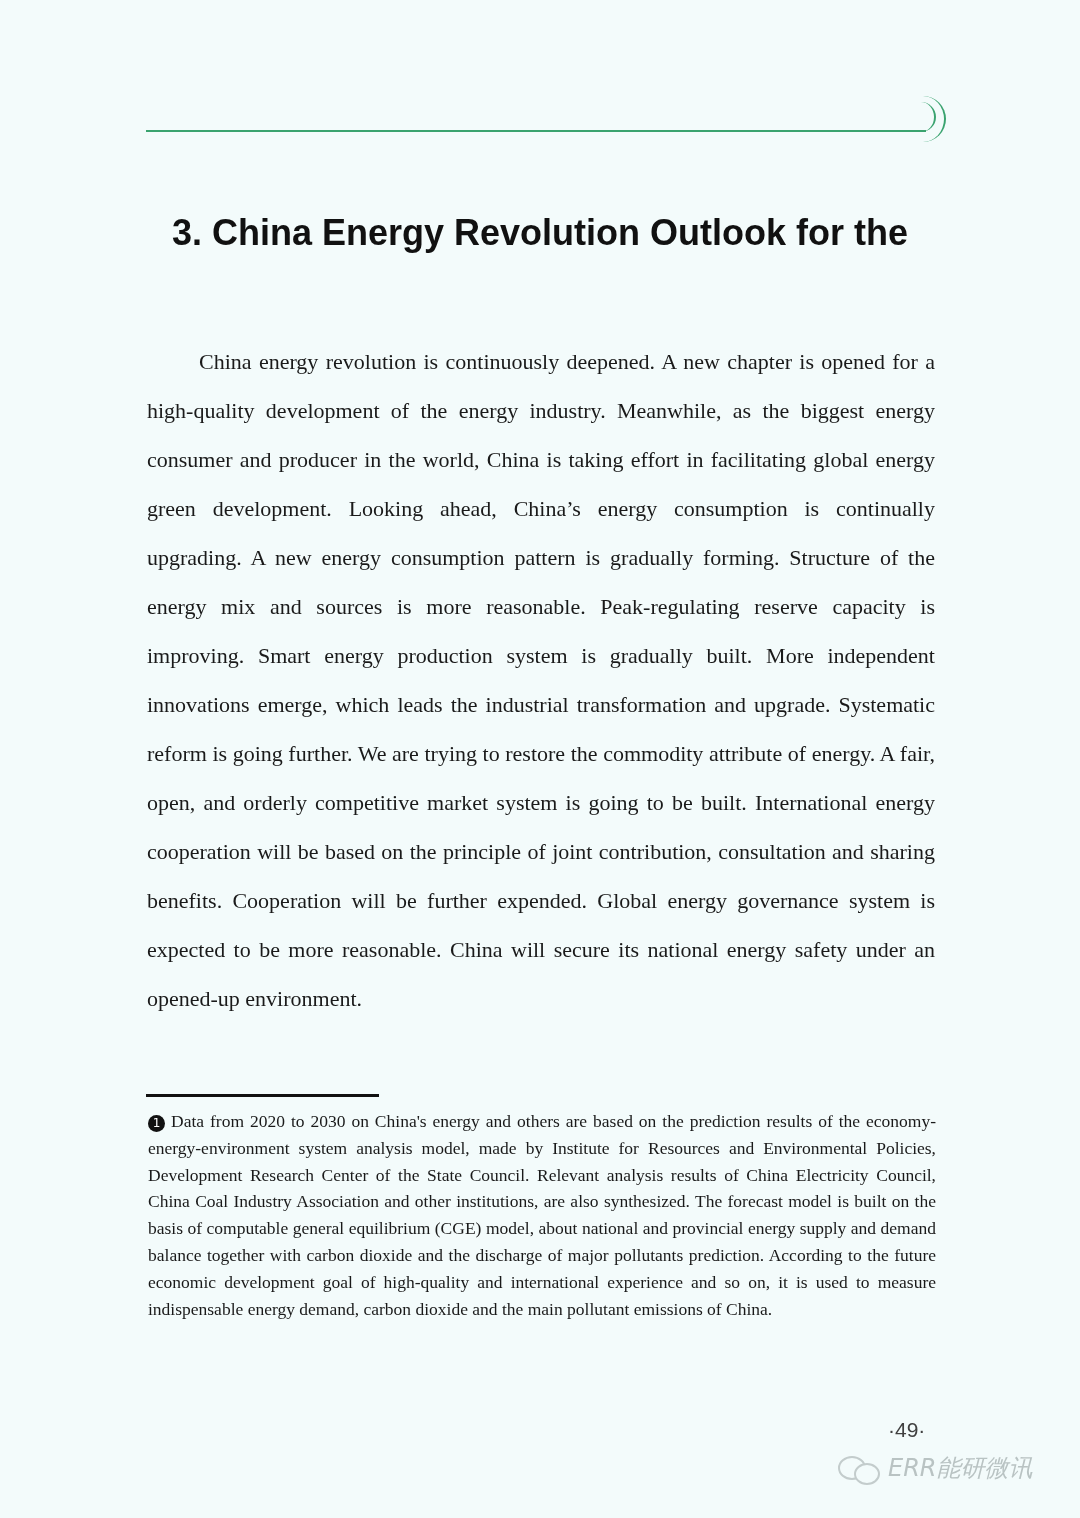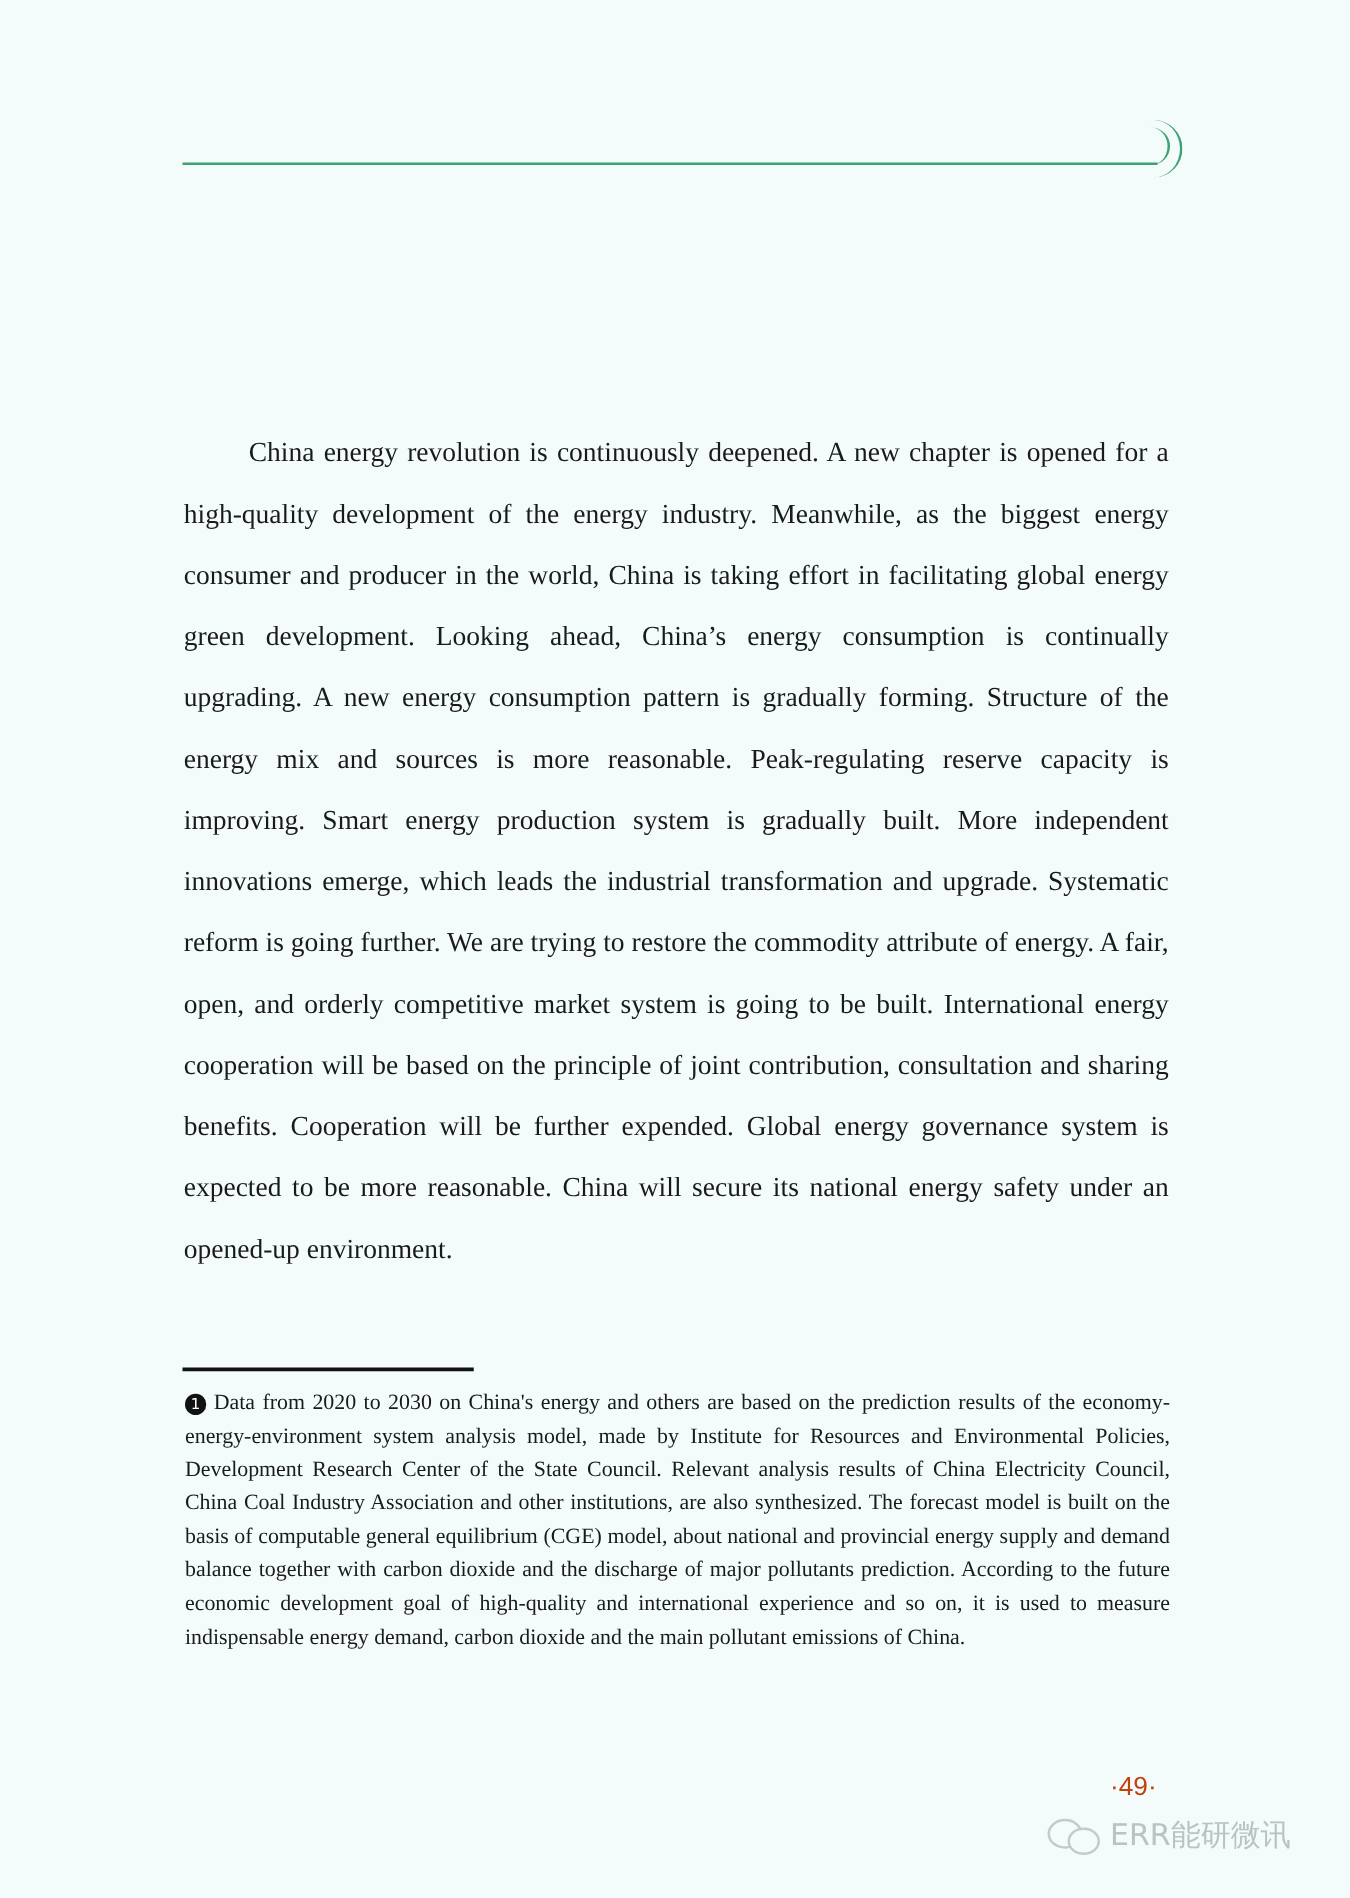--- a/index.html
+++ b/index.html
@@ -53,42 +53,43 @@
     position: absolute; left: 146px; top: 1106px; width: 788px;
     font-size: 17.5px; line-height: 26.8px; text-align: justify; margin: 2px;
   }
   .fn-mark-sm {
     display: inline-block; width: 17px; height: 17px; border-radius: 50%;
     background: #111; color: #fff; font-size: 12px; line-height: 17px;
     text-align: center; font-family: "DejaVu Sans", sans-serif; margin-right: 6px;
   }
   .page-number {
     position: absolute; left: 888px; top: 1418px;
-    font-family: "Liberation Sans", sans-serif; font-size: 21px; color: #c2410c;
+    font-family: "Liberation Sans", sans-serif; font-size: 21px; color: #404040;
   }
   .watermark {
     position: absolute; left: 838px; top: 1452px;
     font-family: "DejaVu Sans", sans-serif; font-size: 24px; color: #b9c3c3;
-    display: flex; align-items: center; gap: 6px;
+    display: flex; align-items: flex-end; gap: 6px; font-style: italic;
   }
   .wechat-icon { position: relative; width: 44px; height: 30px; }
   .bubble { position: absolute; border: 2px solid #c3cccc; border-radius: 50%; }
   .b1 { left: 0; top: 2px; width: 24px; height: 20px; }
   .b2 { left: 16px; top: 9px; width: 22px; height: 18px; background: #f3fbfb; }
 </style>
 </head>
 <body>
 
 <div class="header">
   <div class="header-line"></div>
   <div class="header-bracket"></div>
   <div class="header-bracket2"></div>
 </div>
 
 <div class="title">
+  <div>3. China Energy Revolution Outlook for the</div>
 </div>
 
 <p class="body-text">China energy revolution is continuously deepened. A new chapter is opened for a high-quality development of the energy industry. Meanwhile, as the biggest energy consumer and producer in the world, China is taking effort in facilitating global energy green development. Looking ahead, China’s energy consumption is continually upgrading. A new energy consumption pattern is gradually forming. Structure of the energy mix and sources is more reasonable. Peak-regulating reserve capacity is improving. Smart energy production system is gradually built. More independent innovations emerge, which leads the industrial transformation and upgrade. Systematic reform is going further. We are trying to restore the commodity attribute of energy. A fair, open, and orderly competitive market system is going to be built. International energy cooperation will be based on the principle of joint contribution, consultation and sharing benefits. Cooperation will be further expended. Global energy governance system is expected to be more reasonable. China will secure its national energy safety under an opened-up environment.</p>
 
 <div class="footnote-rule"></div>
 
 <p class="footnote"><span class="fn-mark-sm">1</span><span>Data from 2020 to 2030 on China's energy and others are based on the prediction results of the economy-energy-environment system analysis model, made by Institute for Resources and Environmental Policies, Development Research Center of the State Council. Relevant analysis results of China Electricity Council, China Coal Industry Association and other institutions, are also synthesized. The forecast model is built on the basis of computable general equilibrium (CGE) model, about national and provincial energy supply and demand balance together with carbon dioxide and the discharge of major pollutants prediction. According to the future economic development goal of high-quality and international experience and so on, it is used to measure indispensable energy demand, carbon dioxide and the main pollutant emissions of China.</span></p>
 
 <div class="page-number">·49·</div>
 

